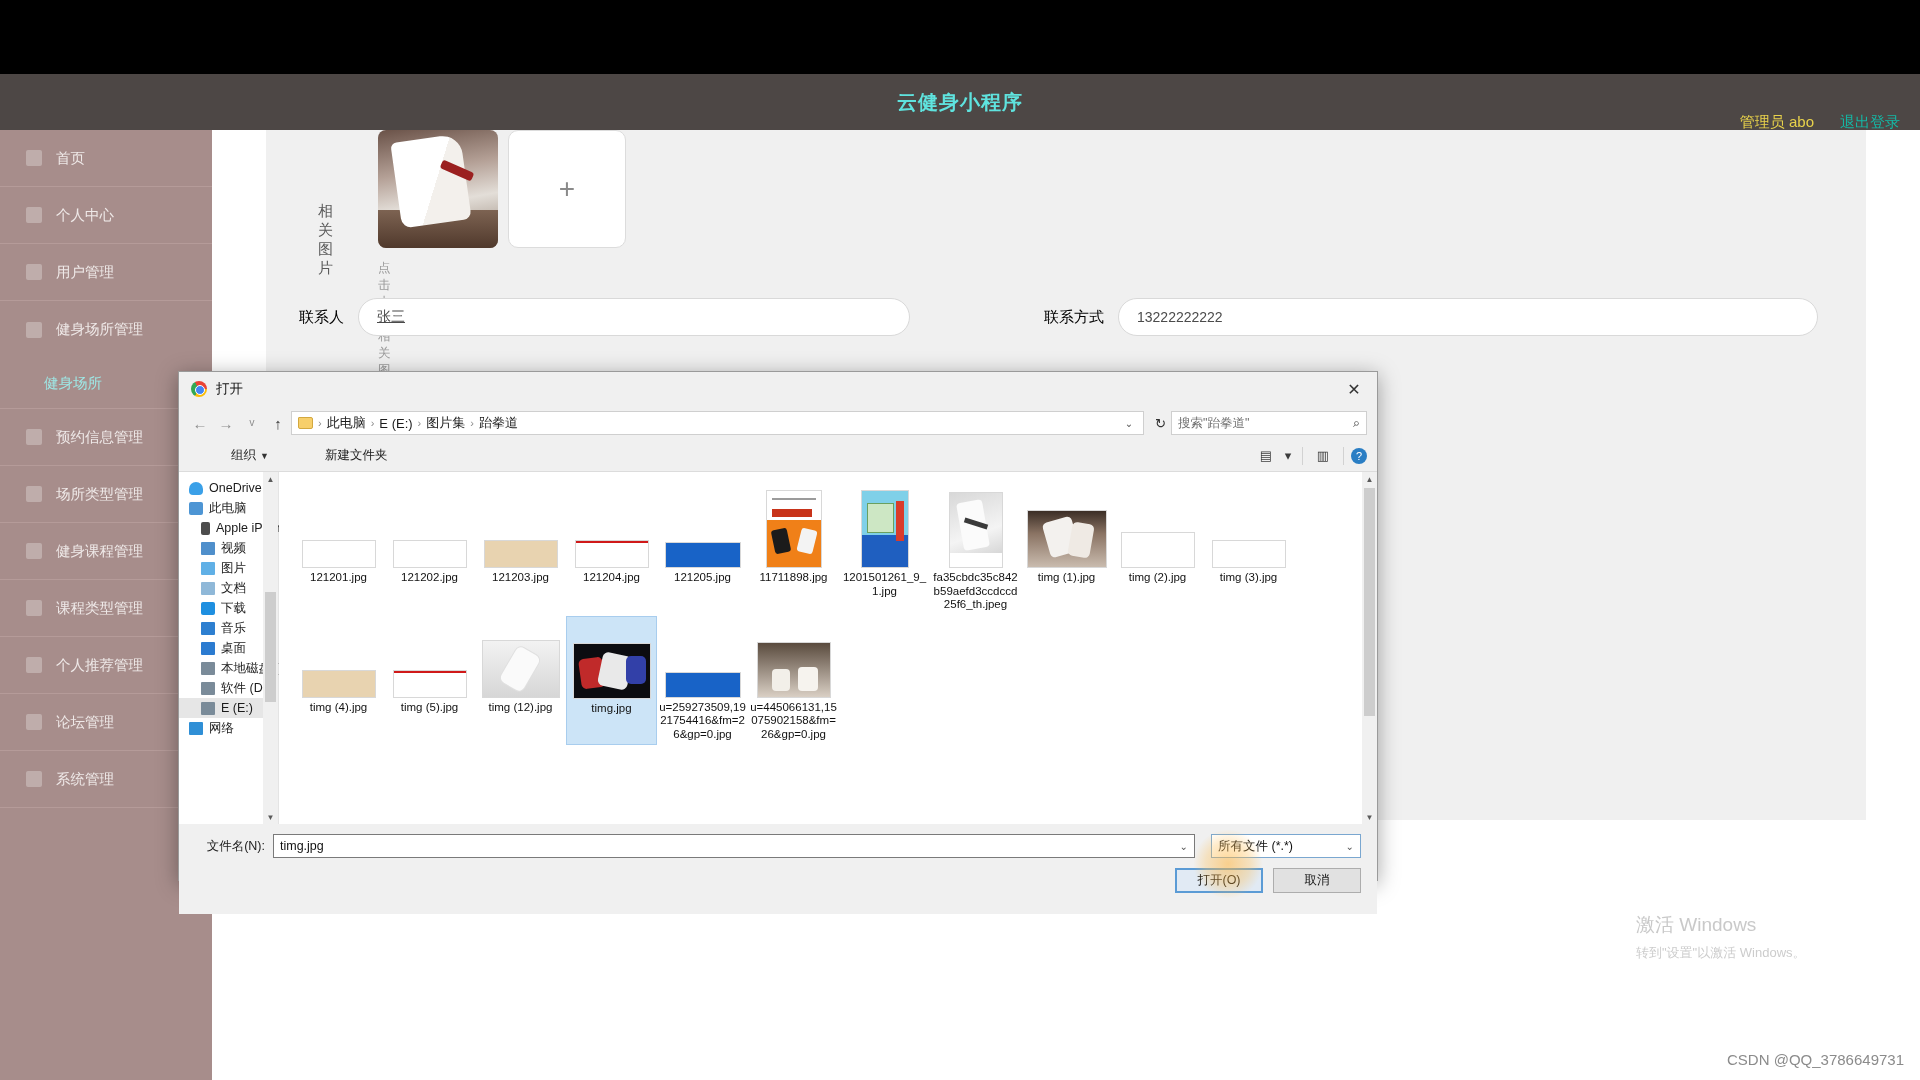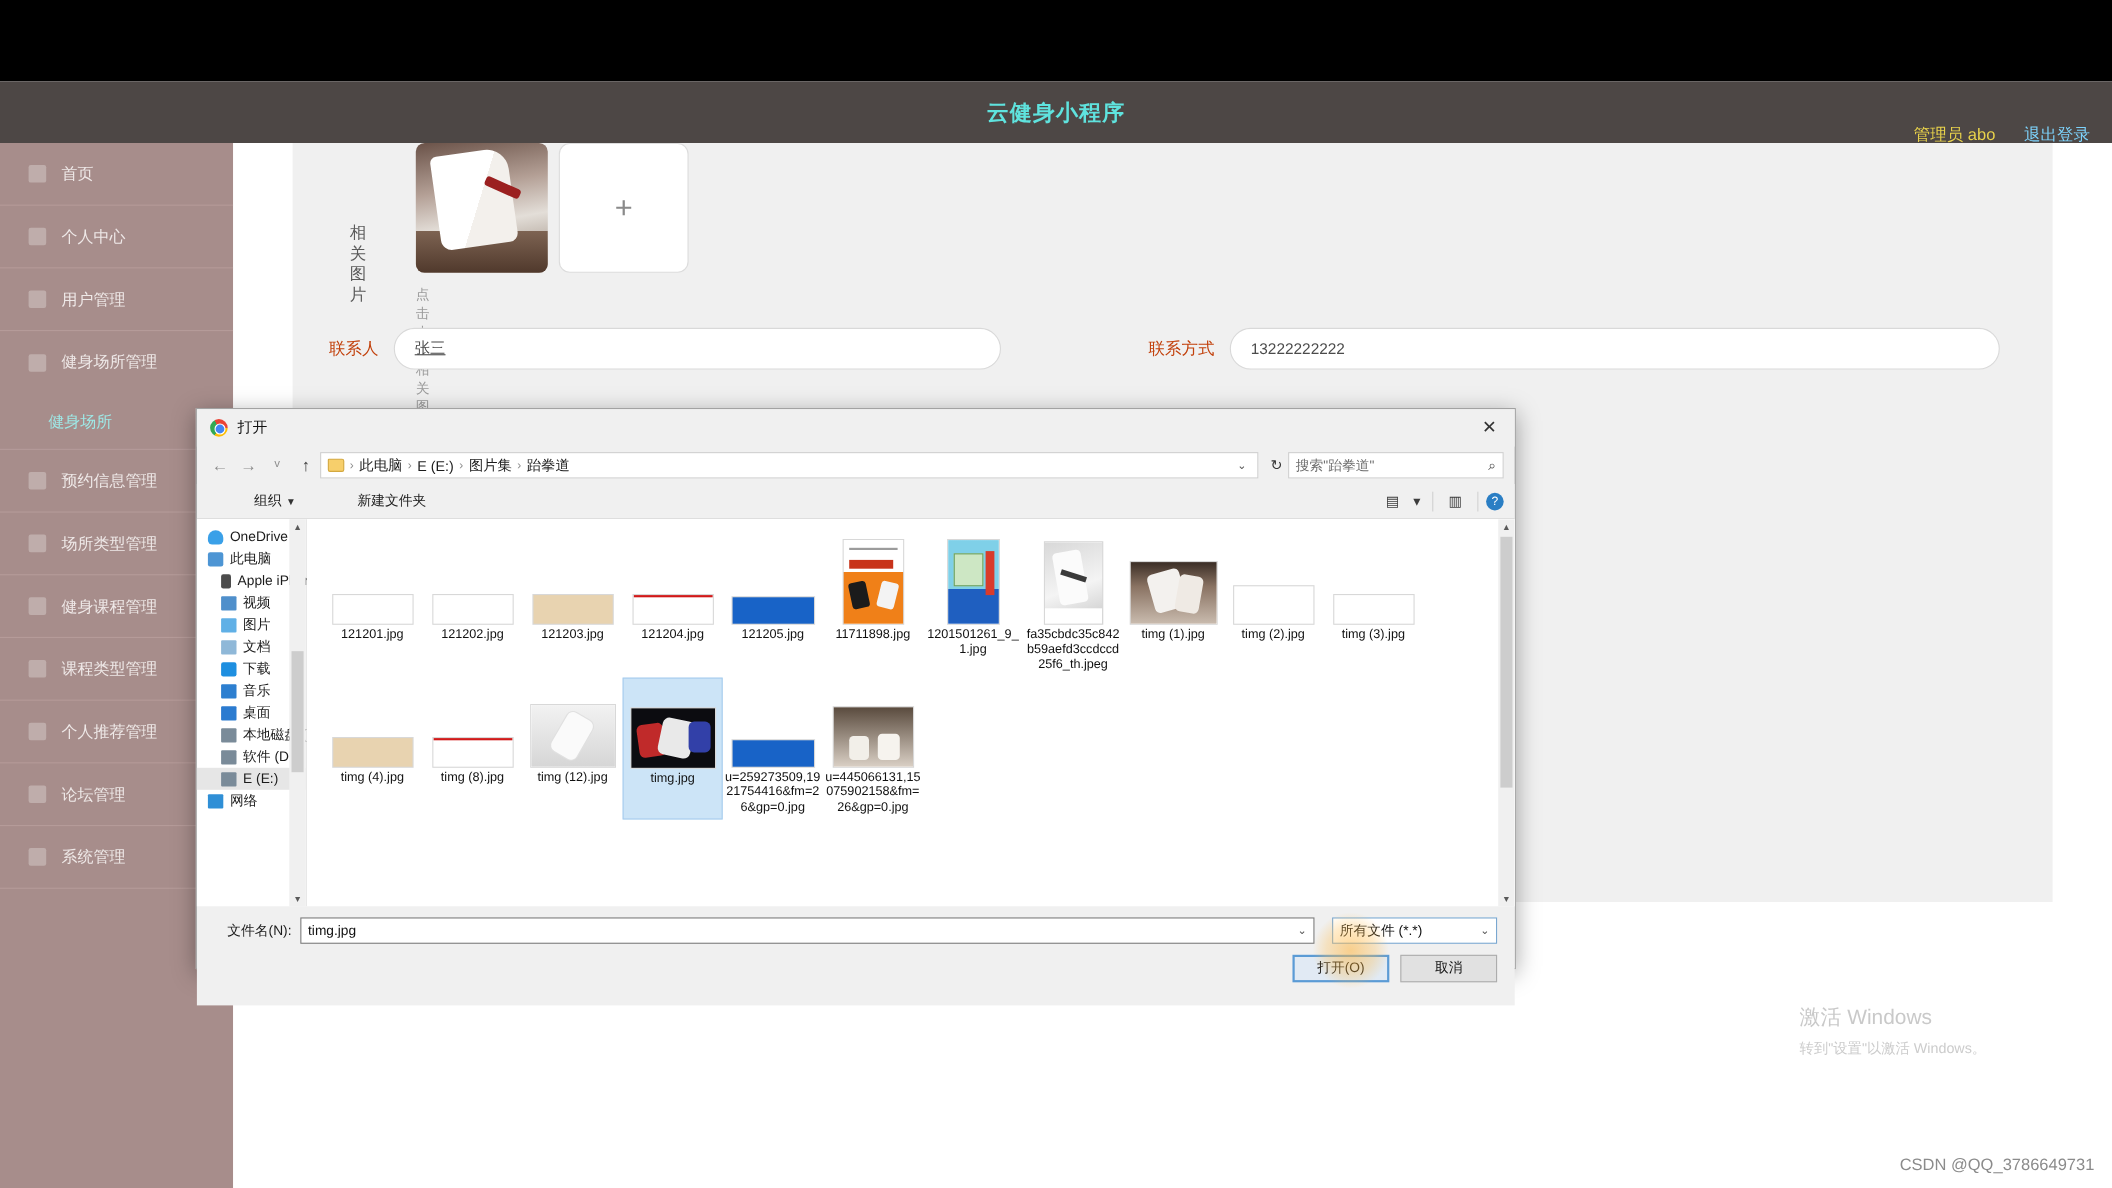--- a/index.html
+++ b/index.html
@@ -25,21 +25,21 @@
   }
   .app-title {
     position: absolute; left: 0; right: 0; text-align: center;
     color: #5fe3de; font-size: 20px; font-weight: bold;
     letter-spacing: 1px;
   }
   .header-right {
     position: absolute; right: 20px; display: flex; align-items: center; gap: 26px; margin-top: 40px;
   }
   .hdr-user { color: #e8d24b; font-size: 15px; }
-  .hdr-logout { color: #7dd3fc; font-size: 15px; cursor: pointer; }
+  .hdr-logout { color: #14b8a6; font-size: 15px; cursor: pointer; }
 
   
   .sidebar {
     position: absolute; left: 0; top: 130px; width: 212px; height: 950px;
     background: #a78d8b;
     text-align: center;
   }
   .nav-item {
     height: 57px; display: flex; align-items: center;
     padding-left: 26px; gap: 14px;
@@ -61,21 +61,21 @@
   .content {
     position: absolute; left: 212px; top: 130px; width: 1708px; height: 950px;
     background: #ffffff;
   }
   .form-panel {
     position: absolute; left: 54px; top: 0px; width: 1600px; height: 690px;
     background: #f0f0f0;
   }
   .field-row { position: absolute; display: flex; align-items: center; }
   .field-label {
-    color: #c2410c; font-size: 15px; text-align: right; width: 82px;
+    color: #000000; font-size: 15px; text-align: right; width: 82px;
   }
 
   .img-row { position: absolute; left: 0px; top: 0px; }
   .img-label { position: absolute; left: -4px; top: 42px; color: #5a5a5a; font-size: 15px; }
   .thumb {
     position: absolute; left: 56px; top: -30px;
     width: 120px; height: 118px; border-radius: 8px; overflow: hidden;
     background: linear-gradient(170deg,#6a5248 0%,#b4a096 35%,#e3ded8 60%,#8d7b6d 100%);
   }
   .thumb .fig {
@@ -660,21 +660,21 @@
             <div class="thumb-area">
               <div class="tn tn-calig tan"></div>
             </div>
             <div class="name">timg (4).jpg</div>
           </div>
 
           <div class="file">
             <div class="thumb-area">
               <div class="tn tn-calig red"></div>
             </div>
-            <div class="name">timg (8).jpg</div>
+            <div class="name">timg (5).jpg</div>
           </div>
 
           <div class="file">
             <div class="thumb-area">
               <div class="tn tn-gray">
                 <div class="b"></div>
               </div>
             </div>
             <div class="name">timg (12).jpg</div>
           </div>

